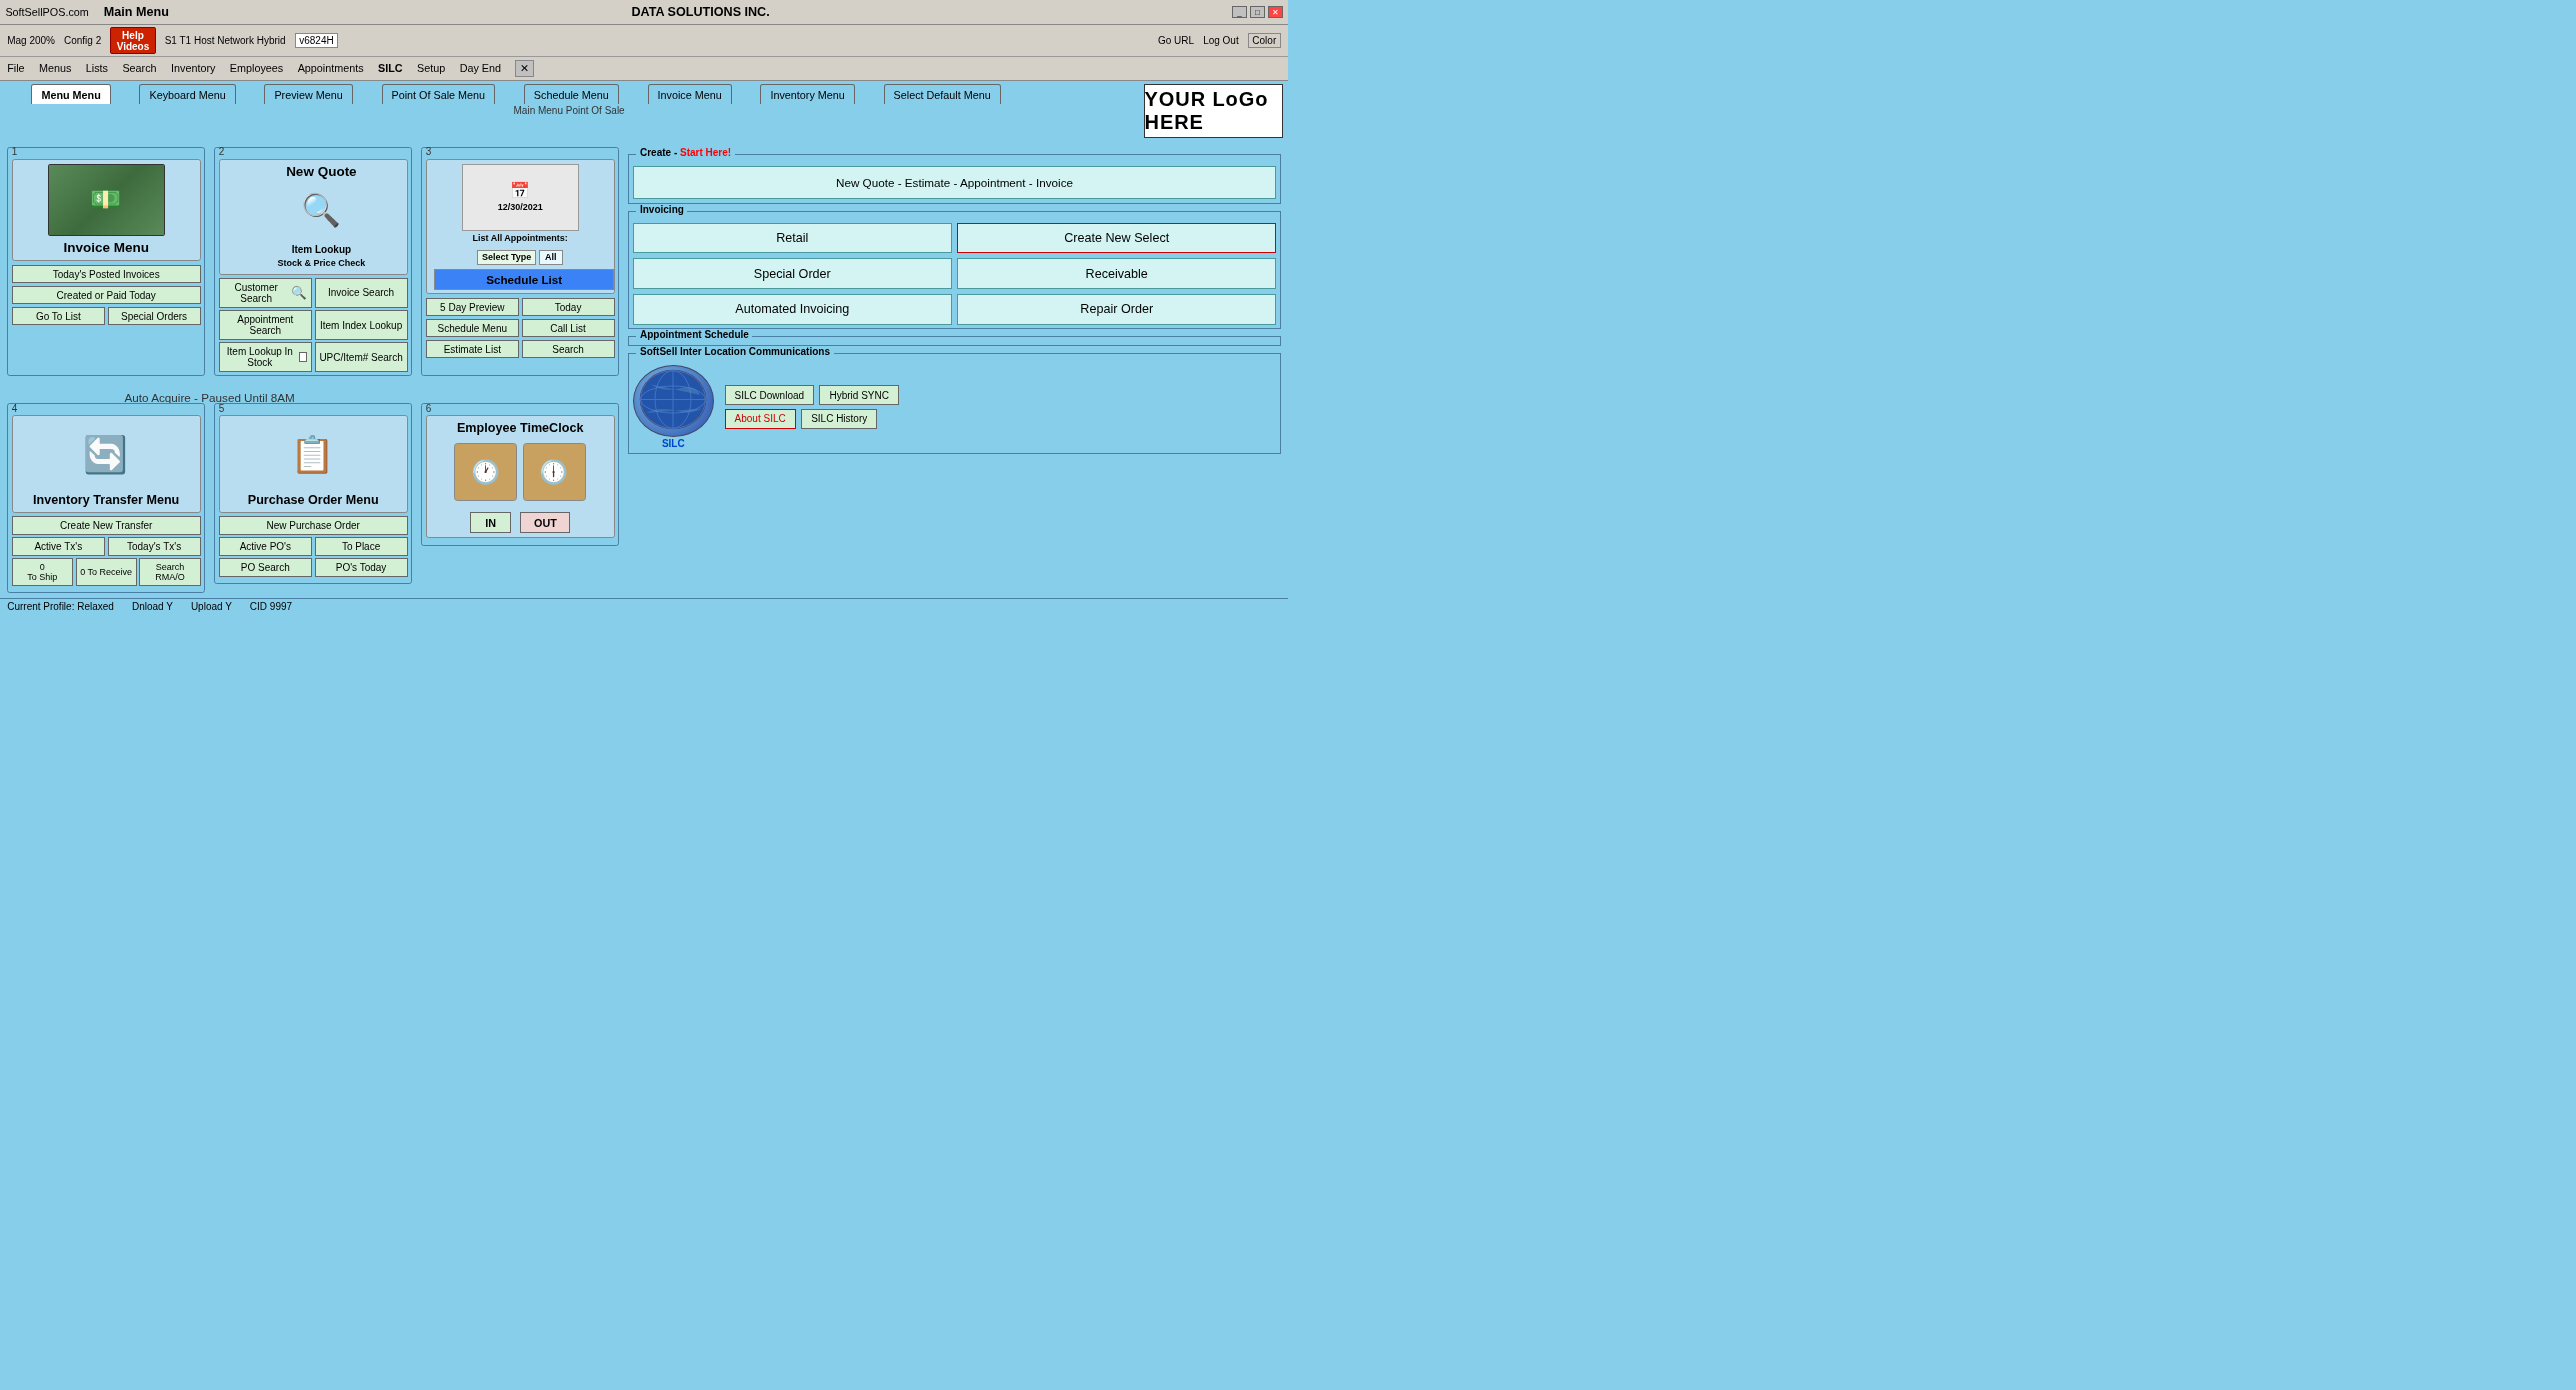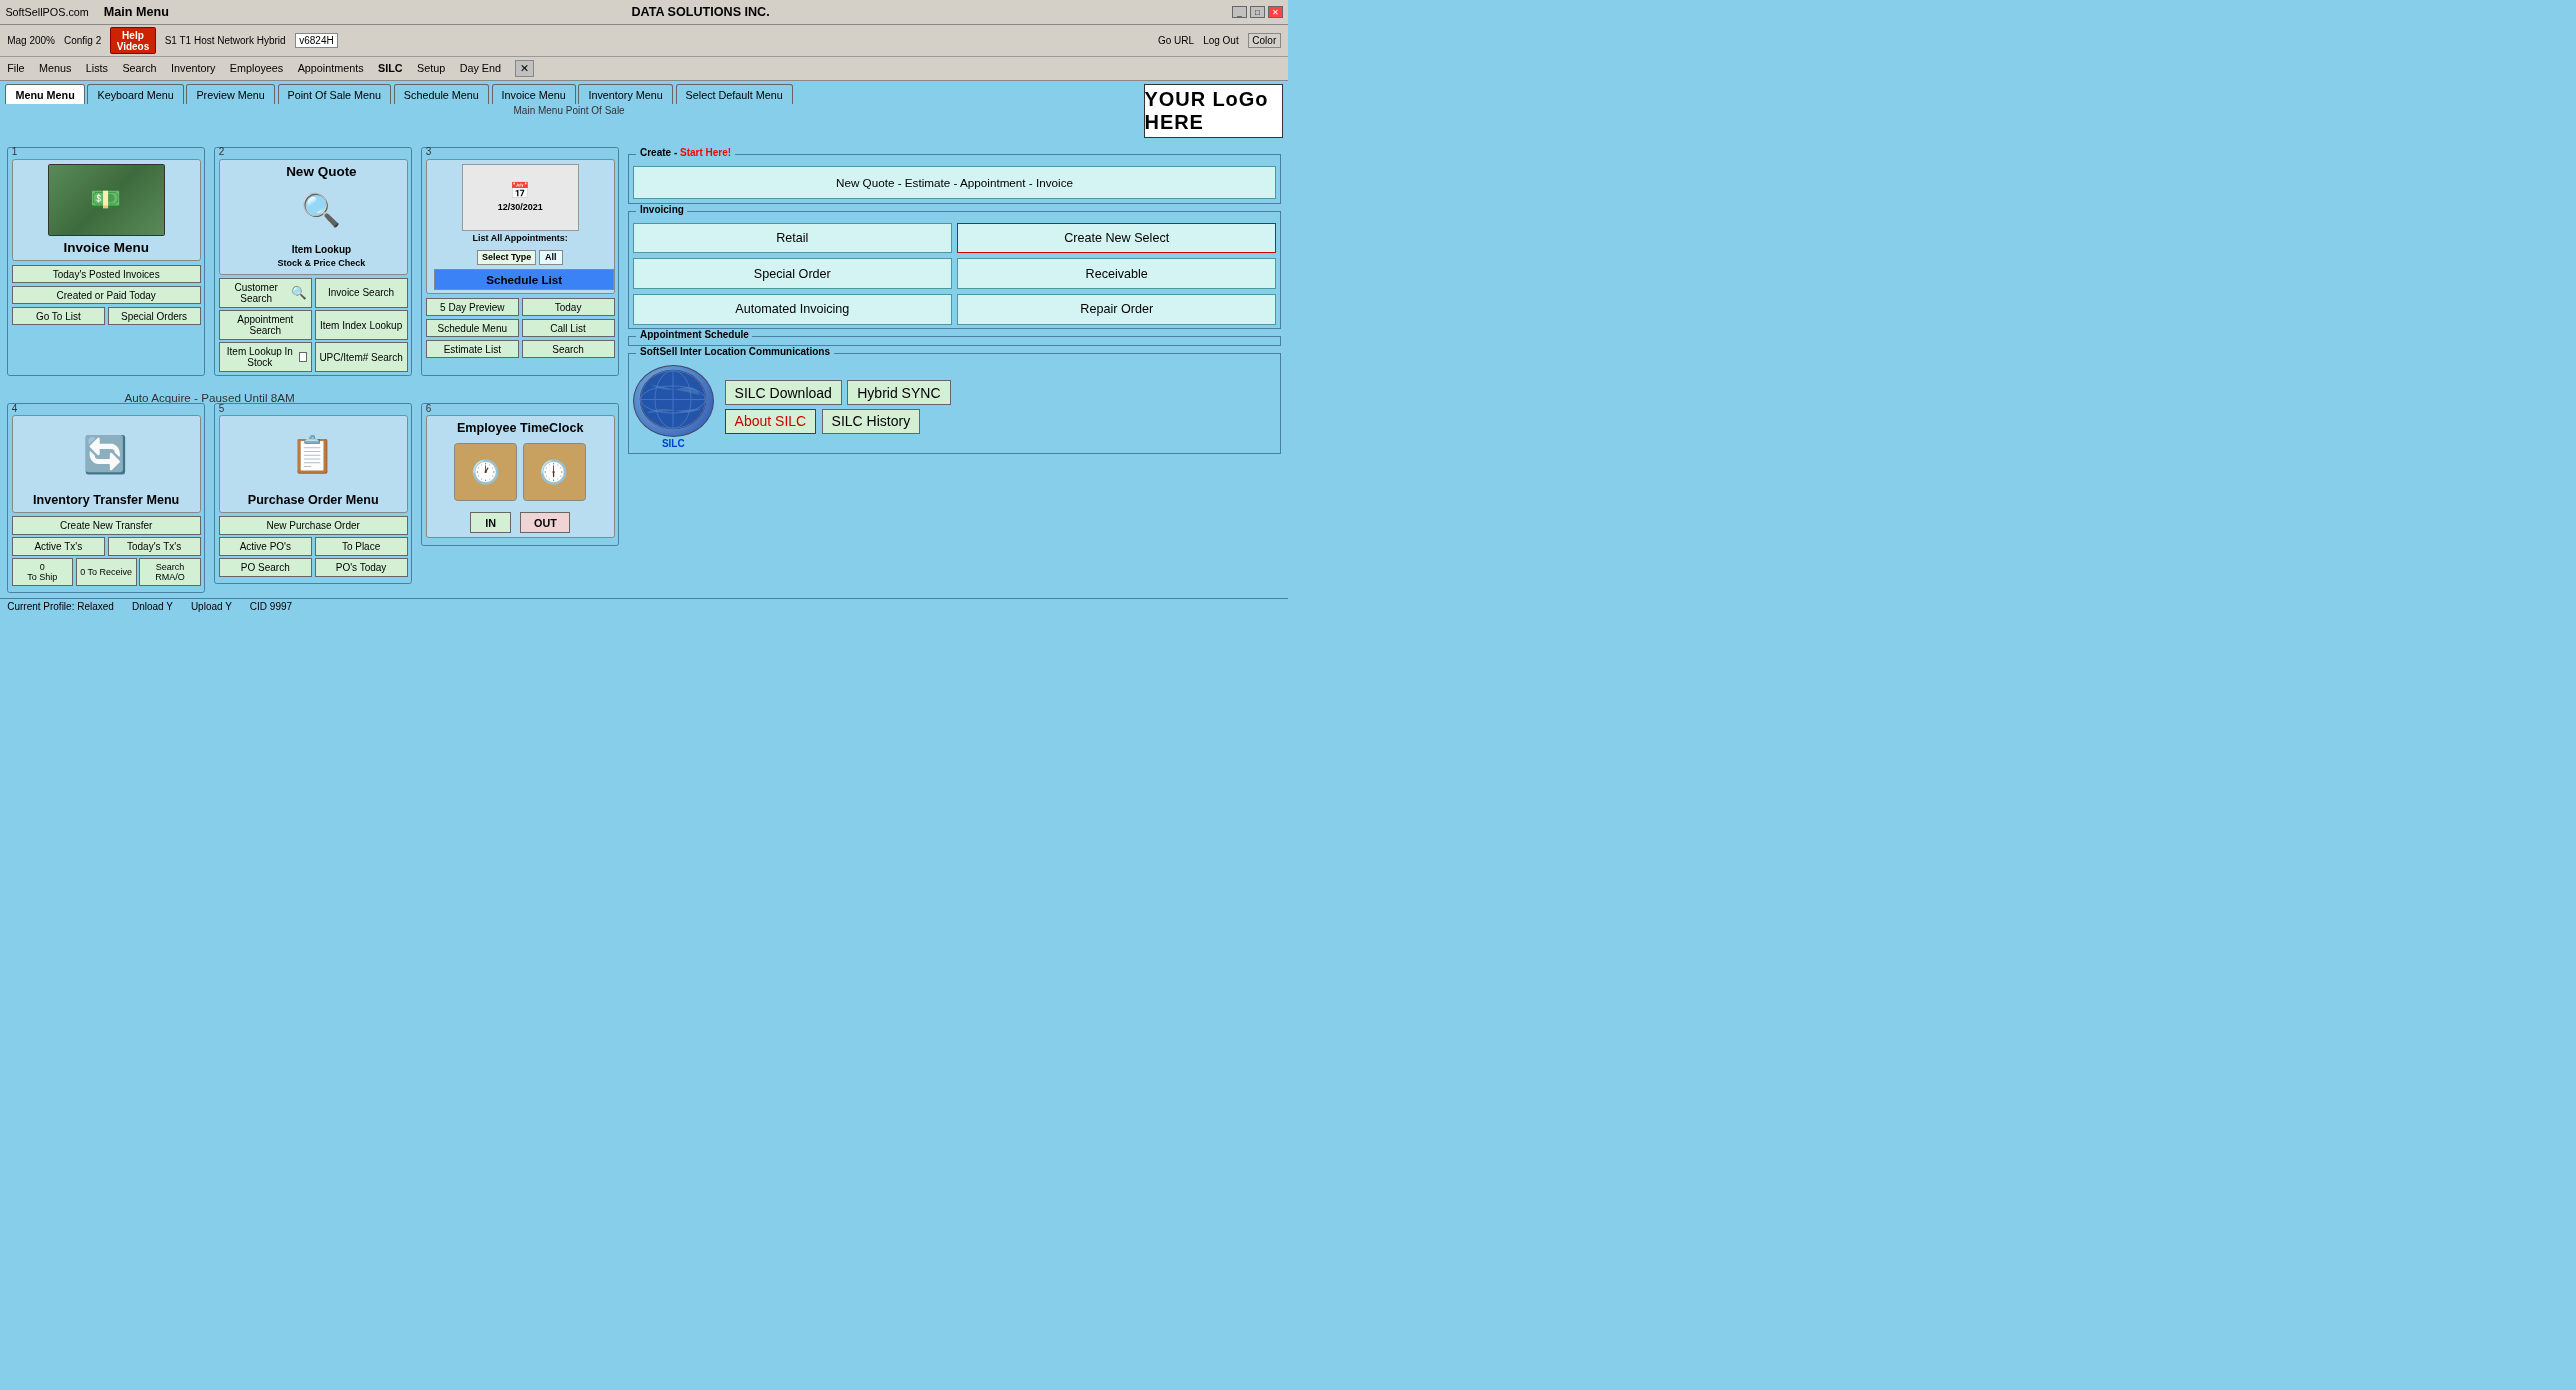--- a/index.html
+++ b/index.html
@@ -53,20 +53,21 @@
       gap: 2.7px;
     }
     .tab {
       padding: 3.6px 9px;
       border: 0.9px solid #666;
       border-bottom: none;
       background: #87CEEB;
       cursor: pointer;
       font-size: 10.8px;
       border-radius: 2.7px 2.7px 0 0;
+      margin-left: 26px;
     }
     .tab.active {
       background: white;
       font-weight: bold;
     }
 
     
     .header-row {
       display: flex;
       align-items: flex-start;
@@ -362,21 +363,21 @@
     }
     .silc-btn-row {
       display: flex;
       gap: 5.4px;
     }
     .silc-btn {
       background: #d4f0d4;
       border: 0.9px solid #666;
       padding: 3.6px 9px;
       cursor: pointer;
-      font-size: 14px;
+      font-size: 10px;
     }
     .silc-btn.red-border { border-color: #cc0000; color: #cc0000; }
 
     
     .status-bar {
       background: #87CEEB;
       border-top: 0.9px solid #4a7fa5;
       padding: 1.8px 7.2px;
       font-size: 10px;
       display: flex;

